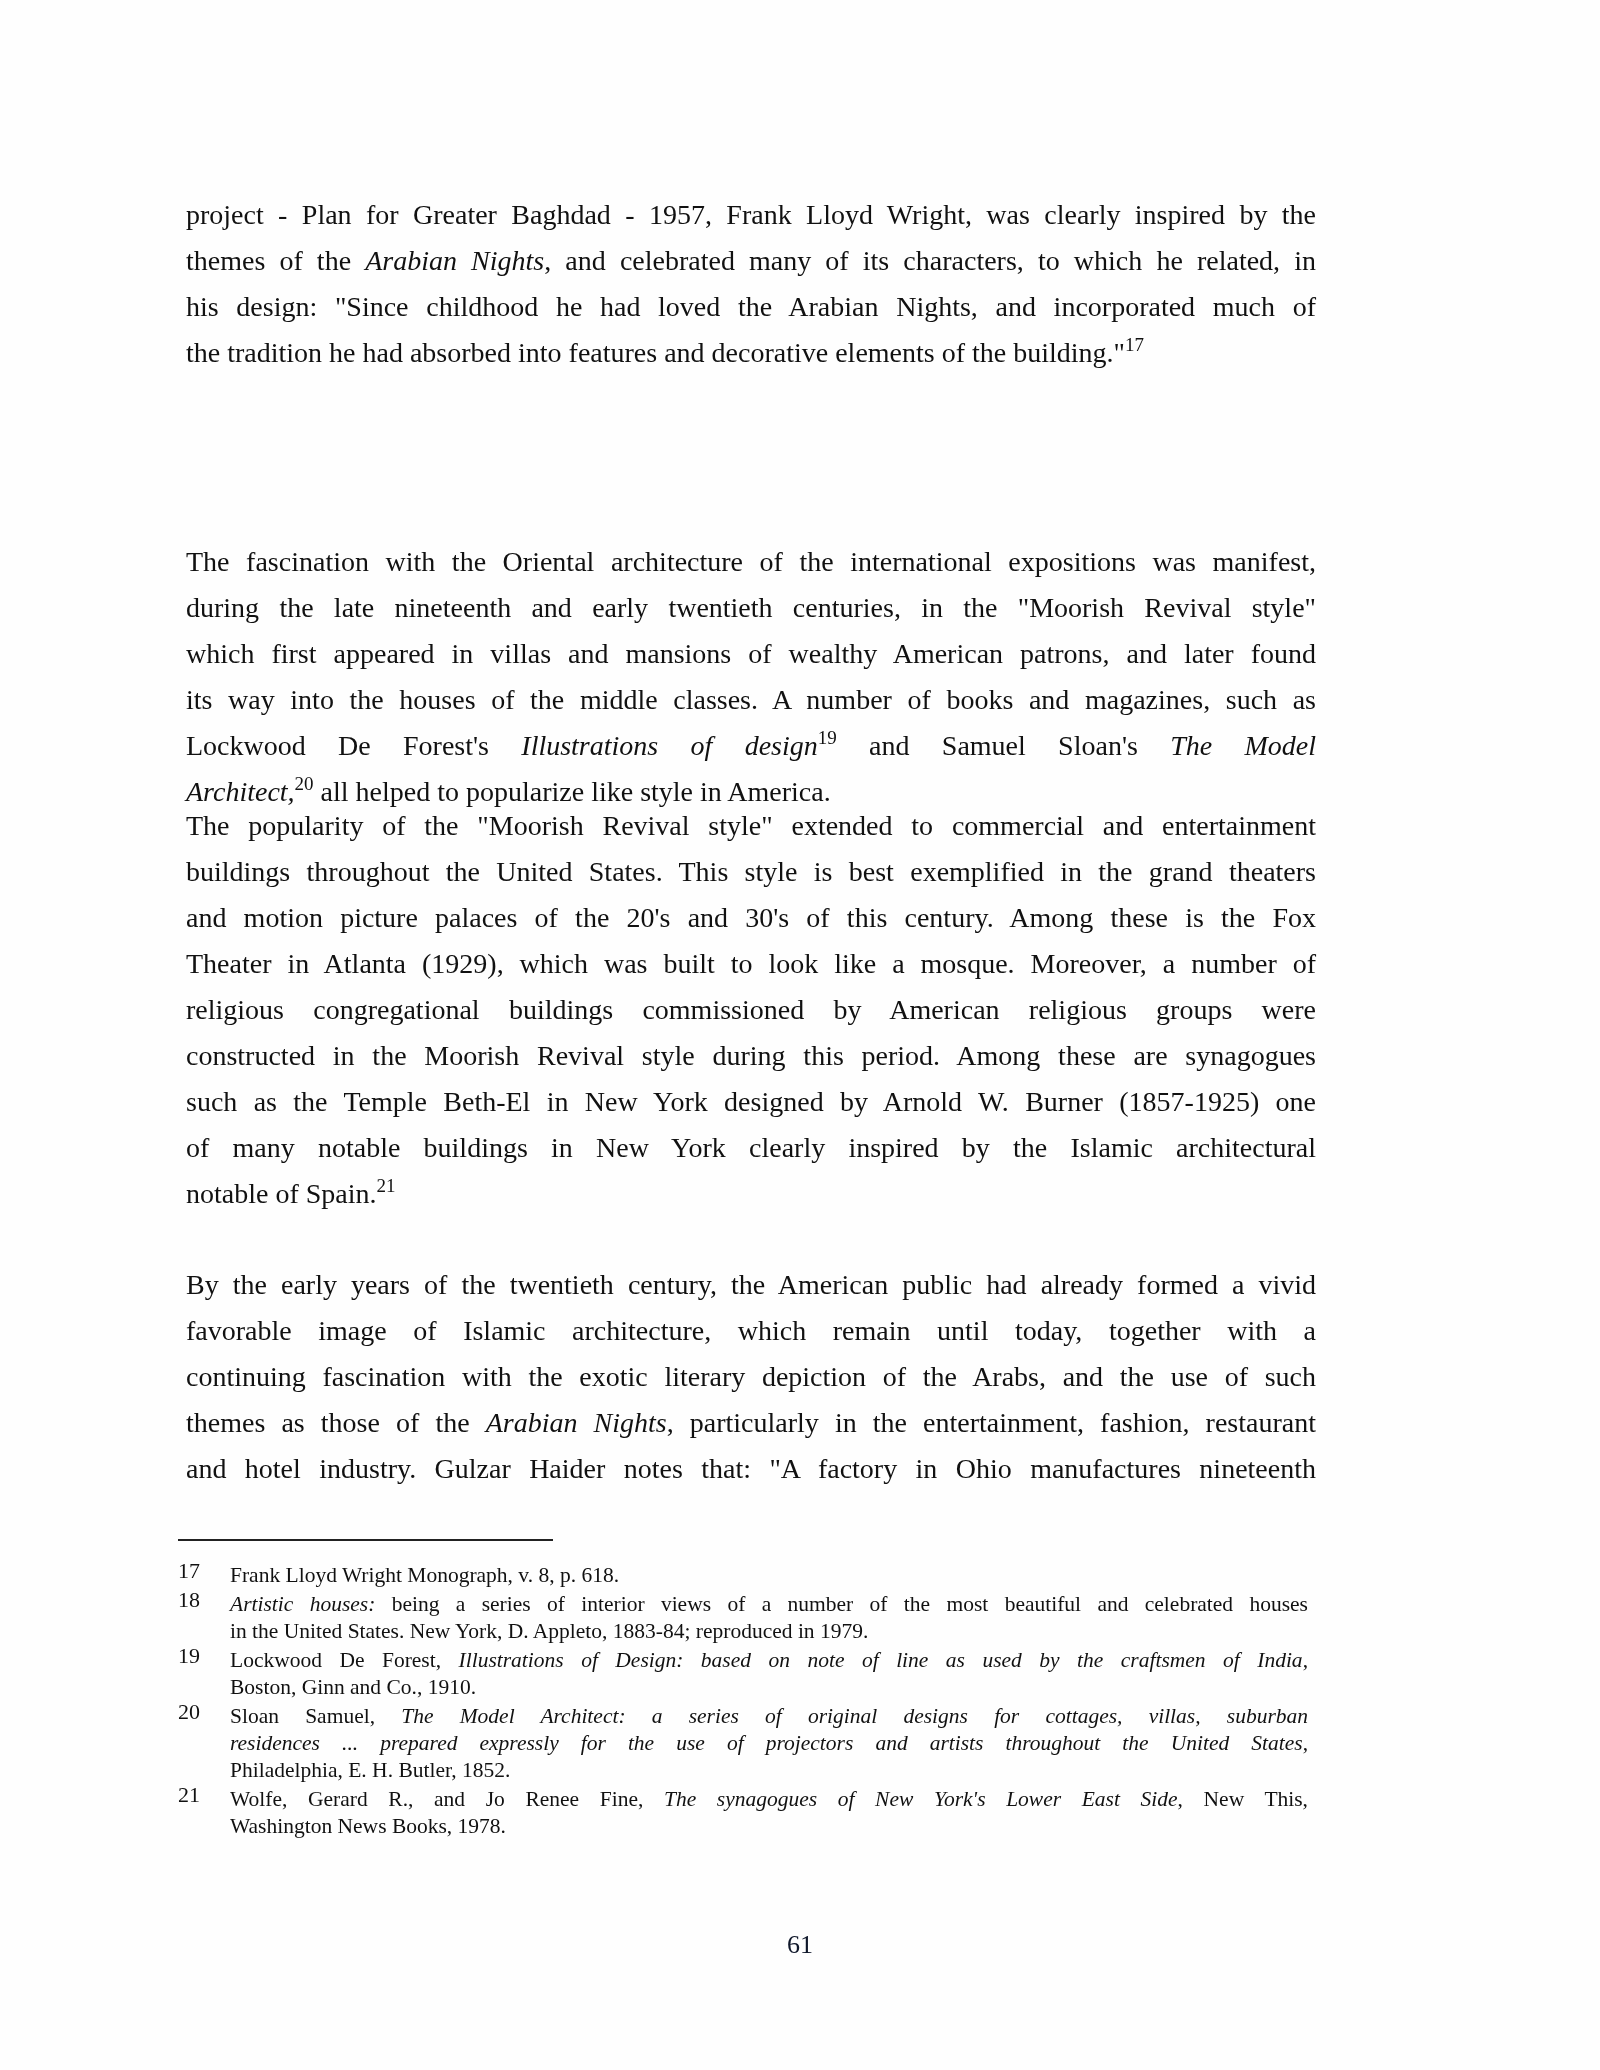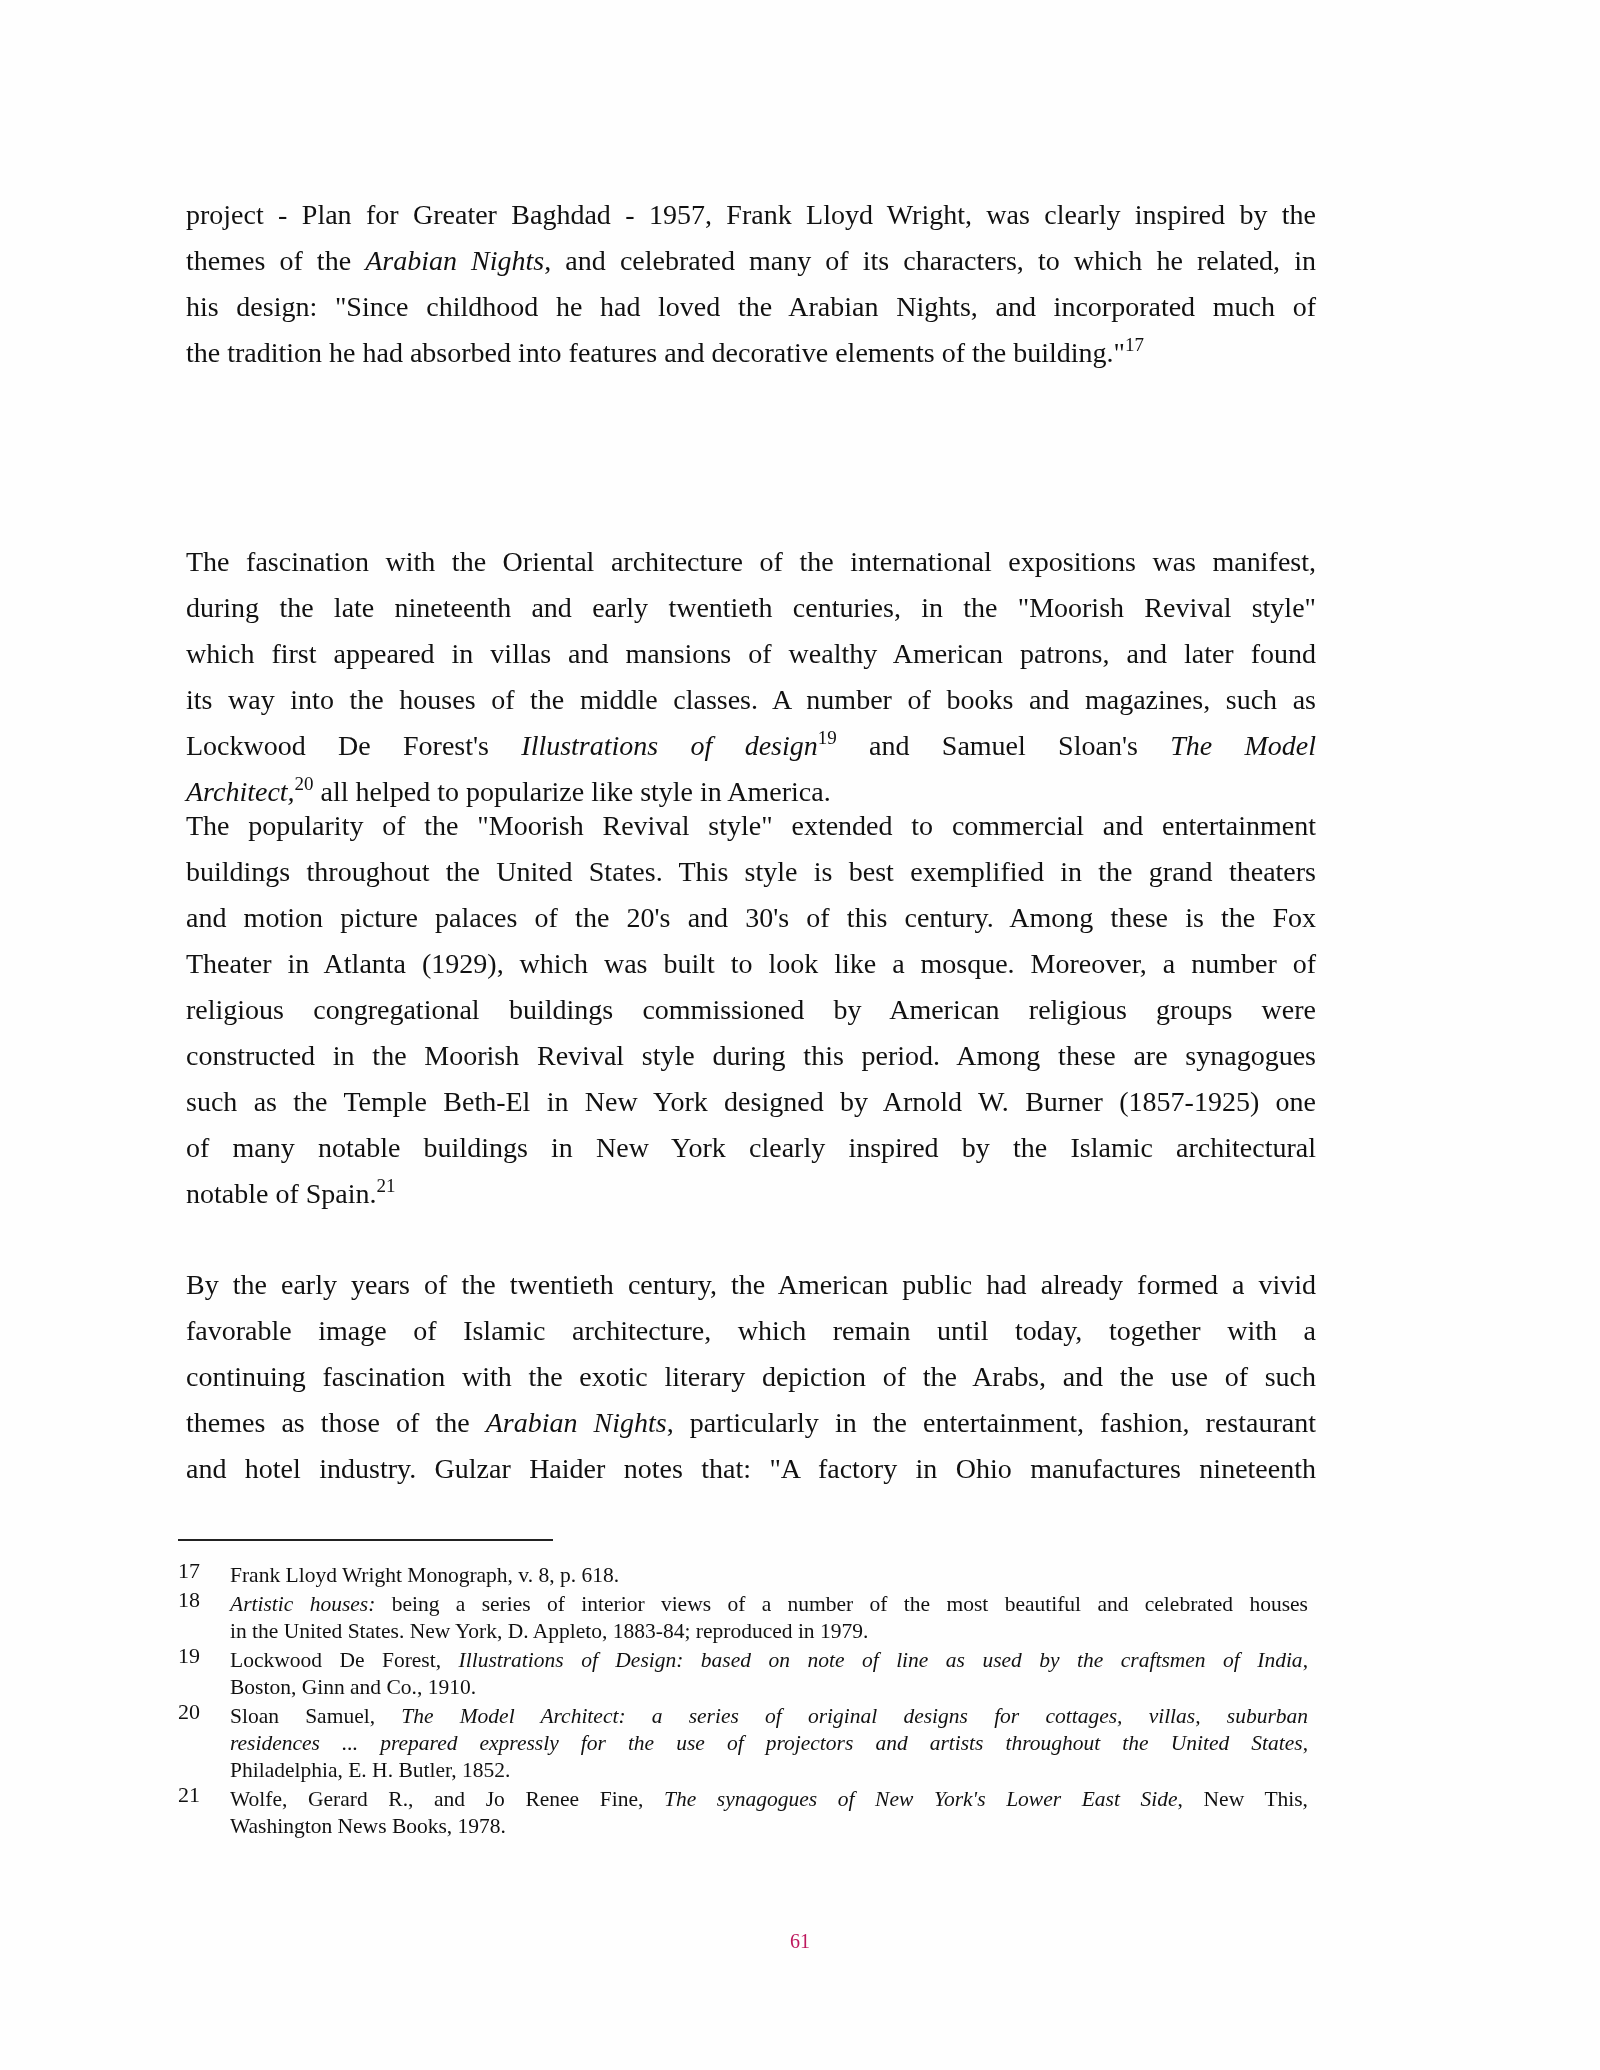--- a/index.html
+++ b/index.html
@@ -29,21 +29,21 @@
     font-size: 21.5px;
     color: #111;
   }
   .fn { position: relative; padding-left: 52px; margin-bottom: 2px; }
   .fn-num { position: absolute; left: 0; top: -4px; font-size: 22px; }
   .fn-line { display: block; white-space: nowrap; text-align: justify; text-align-last: justify; line-height: 27px; }
   .fn-line.last { text-align-last: left; }
   .page-number {
     position: absolute; left: 0; width: 1600px; top: 1930px;
     text-align: center;
-    font-family: "Liberation Serif", serif; font-size: 20px; color: #be185d;
+    font-family: "Liberation Serif", serif; font-size: 26px; color: #0f172a;
   }
 </style>
 </head>
 <body>
 
 <div class="page">
   <div id="paragraphs">
       <div class="body-text" style="top: 192px;">
         <span class="line"><span>project - Plan for Greater Baghdad - 1957, Frank Lloyd Wright, was clearly inspired by the</span></span>
         <span class="line"><span>themes of the </span><span class="it">Arabian Nights</span><span>, and celebrated many of its characters, to which he related, in</span></span>

